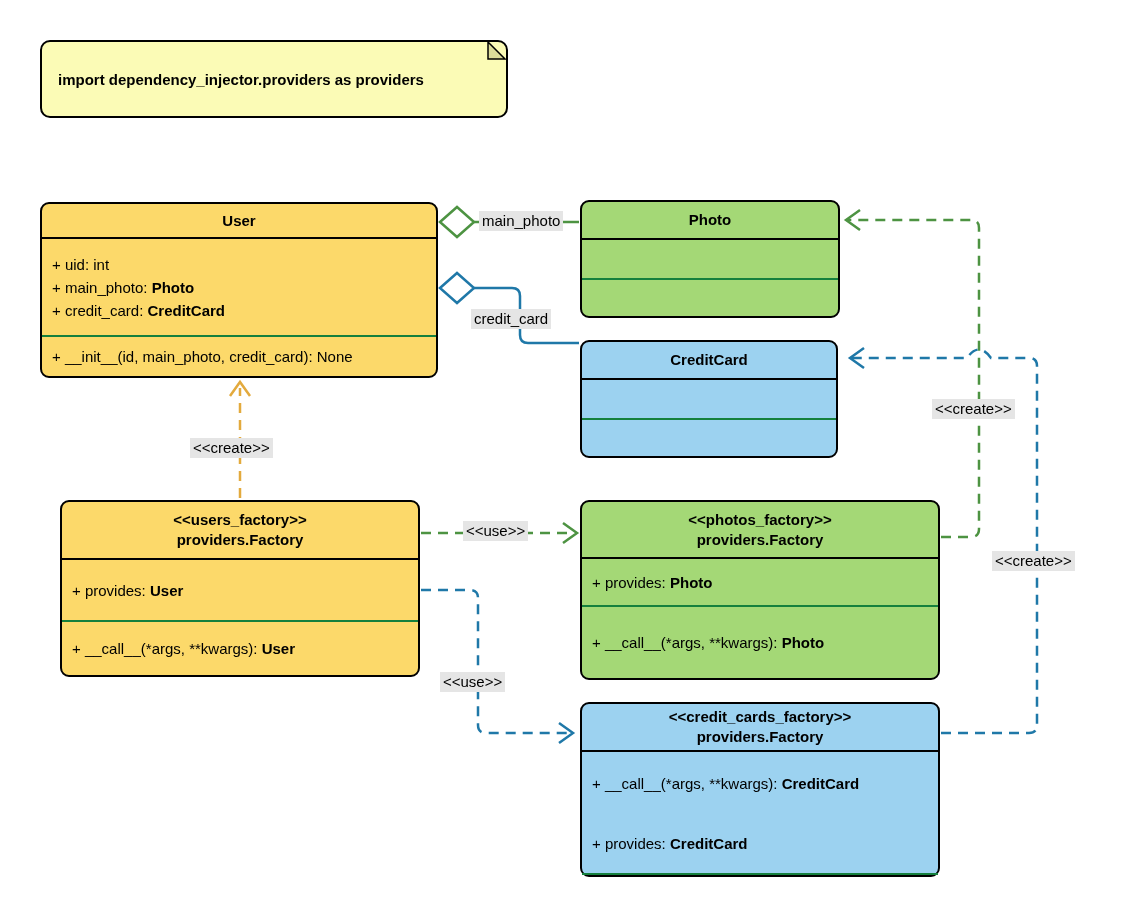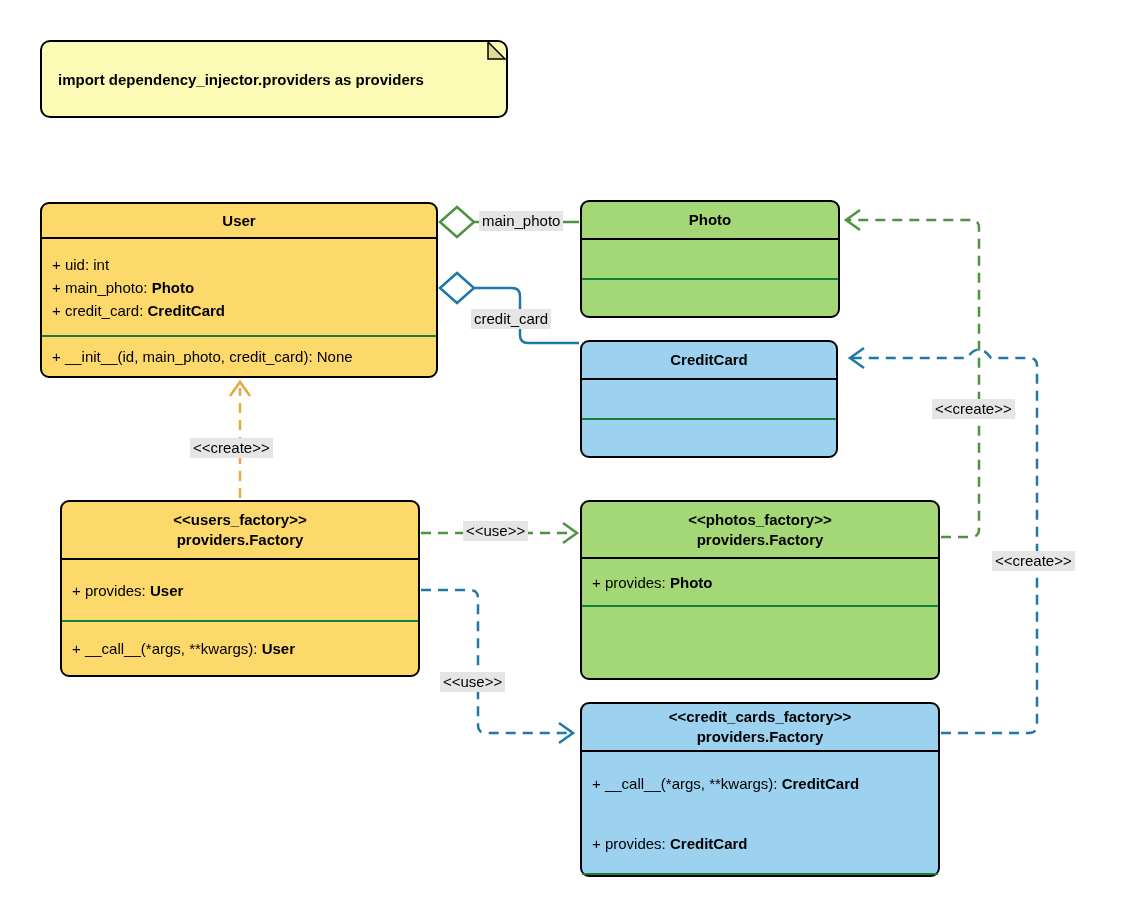--- a/index.html
+++ b/index.html
@@ -89,20 +89,23 @@
   </div>
 
   <div class="box green" style="left:580px;top:500px;width:360px;height:180px">
     <div class="box-title" style="height:57px">
       <div>&lt;&lt;photos_factory&gt;&gt;</div>
       <div>providers.Factory</div>
     </div>
     <div class="compartment" style="height:48px">
       <div class="member-row"><span>+ provides: </span><b>Photo</b></div>
     </div>
+    <div class="compartment last">
+      <div class="member-row"><span>+ __call__(*args, **kwargs): </span><b>Photo</b></div>
+    </div>
   </div>
 
   <div class="box blue" style="left:580px;top:702px;width:360px;height:175px">
     <div class="box-title" style="height:48px">
       <div>&lt;&lt;credit_cards_factory&gt;&gt;</div>
       <div>providers.Factory</div>
     </div>
     <div class="compartment last">
       <div class="member-row"><span>+ __call__(*args, **kwargs): </span><b>CreditCard</b></div>
     </div>

